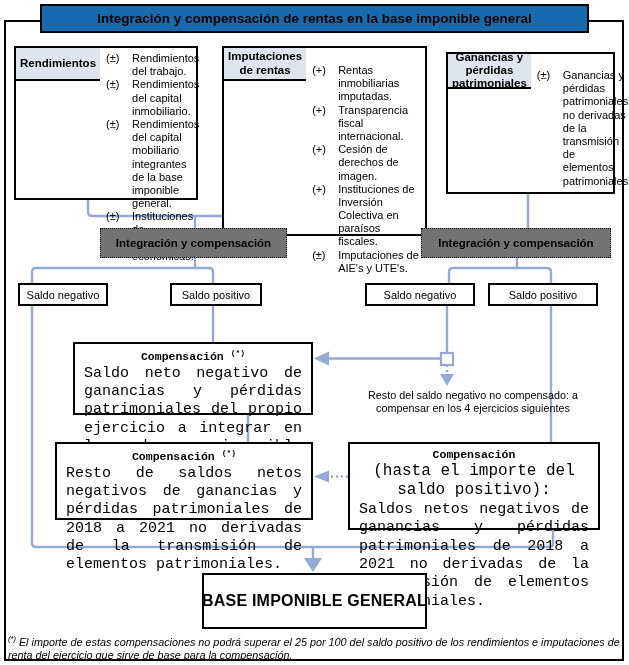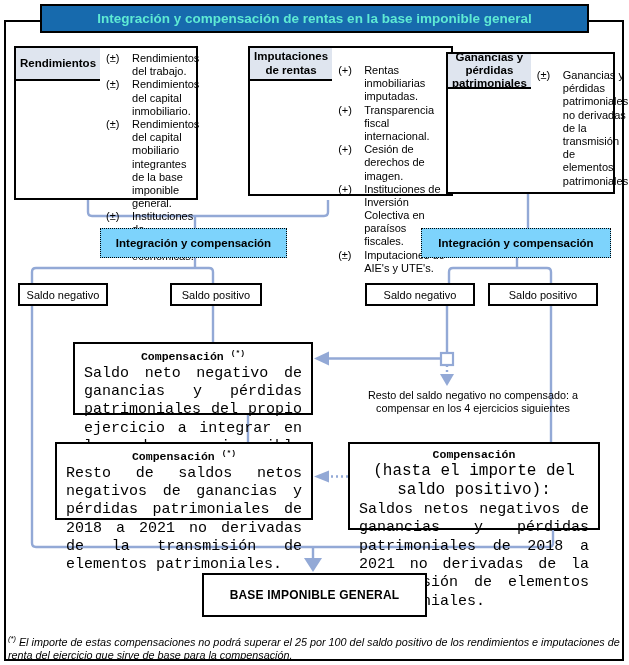--- a/index.html
+++ b/index.html
@@ -17,42 +17,42 @@
   .abs{position:absolute;box-sizing:border-box;}
   #frame{left:4px;top:20px;width:620px;height:641px;border:2px solid var(--border);z-index:0;}
   #conn{left:0;top:0;width:629px;height:665px;z-index:1;}
   .conn{stroke:var(--connector);stroke-width:2.4;fill:none;}
   .dot{stroke-dasharray:2 3;}
   .connfill{fill:var(--connector);stroke:none;}
   .sq{fill:#ffffff;stroke:var(--connector);stroke-width:2.2;}
   .z2{z-index:2;}
   #title-box{
     left:40px;top:4px;width:549px;height:29px;background:var(--title-bg);
-    border:2px solid var(--border);color:#5eead4;font-weight:bold;font-size:13.5px;
+    border:2px solid var(--border);color:#000000;font-weight:bold;font-size:13.5px;
     display:flex;align-items:center;justify-content:center;z-index:3;white-space:nowrap;
   }
   .src-box{border:2px solid var(--border);background:#fff;display:flex;flex-direction:row;}
   .src-header{
     background:var(--header-bg);border-bottom:2px solid var(--border);
     font-weight:bold;font-size:11.5px;text-align:center;
     display:flex;align-items:center;justify-content:center;padding:2px 4px;line-height:1.15;
   }
   .items{padding:4px 6px 4px 6px;}
   .item{display:grid;grid-template-columns:26px 1fr;font-size:11px;line-height:1.2;}
   .mark{white-space:nowrap;}
   #box-rendimientos{left:14px;top:46px;width:184px;height:154px;}
   #box-rendimientos .src-header{height:27px;}
-  #box-imputaciones{left:222px;top:46px;width:205px;height:150px;margin-left:26px;}
+  #box-imputaciones{left:222px;top:46px;width:205px;height:190px;}
   #box-imputaciones .src-header{height:27px;}
   #box-imputaciones .items{padding-top:16px;}
   #box-ganancias{left:446px;top:52px;width:169px;height:142px;}
   #box-ganancias .src-header{height:29px;}
   #box-ganancias .items{padding-top:15px;}
   .dotted-box{
-    border:1.5px dotted var(--border);background:#7dd3fc;font-weight:bold;font-size:11.5px;
+    border:1.5px dotted var(--border);background:#737373;font-weight:bold;font-size:11.5px;
     display:flex;align-items:center;justify-content:center;white-space:nowrap;
   }
   #integ-left{left:100px;top:228px;width:187px;height:30px;}
   #integ-right{left:421px;top:228px;width:190px;height:30px;}
   .saldo{
     border:2px solid var(--border);background:#fff;font-size:11px;
     display:flex;align-items:center;justify-content:center;white-space:nowrap;
   }
   #saldo-neg-l{left:18px;top:283px;width:90px;height:23px;}
   #saldo-pos-l{left:170px;top:283px;width:92px;height:23px;}
@@ -61,22 +61,22 @@
   .comp-box{border:2px solid var(--border);background:#fff;padding:4px 9px;font-family:Liberation Mono, monospace;}
   .comp-title{font-weight:bold;font-size:11.5px;text-align:center;line-height:1.2;}
   .comp-title sup{font-size:8px;}
   .comp-sub{font-size:16px;text-align:center;line-height:1.2;}
   .comp-body{font-size:15px;line-height:1.22;text-align:justify;margin-top:1px;}
   #comp-current{left:73px;top:342px;width:240px;height:73px;}
   #comp-prior{left:55px;top:442px;width:258px;height:78px;}
   #comp-limit{left:348px;top:442px;width:252px;height:88px;}
   #resto-note{left:350px;top:389px;width:246px;font-size:10.8px;line-height:1.22;text-align:center;}
   #base-box{
-    left:202px;top:573px;width:225px;height:44px;border:2.5px solid var(--border);background:#fff;
-    font-weight:bold;font-size:12px;letter-spacing:.2px;display:flex;align-items:center;justify-content:center;white-space:nowrap;
+    left:202px;top:573px;width:225px;height:56px;border:2.5px solid var(--border);background:#fff;
+    font-weight:bold;font-size:16px;letter-spacing:.2px;display:flex;align-items:center;justify-content:center;white-space:nowrap;
   }
   #footnote{left:8px;top:634px;width:614px;font-size:10.8px;line-height:1.24;font-style:italic;}
   #footnote sup{font-size:7.5px;}
 </style>
 </head>
 <body>
 
 <div id="stage">
 
   <div id="frame" class="abs"></div>

